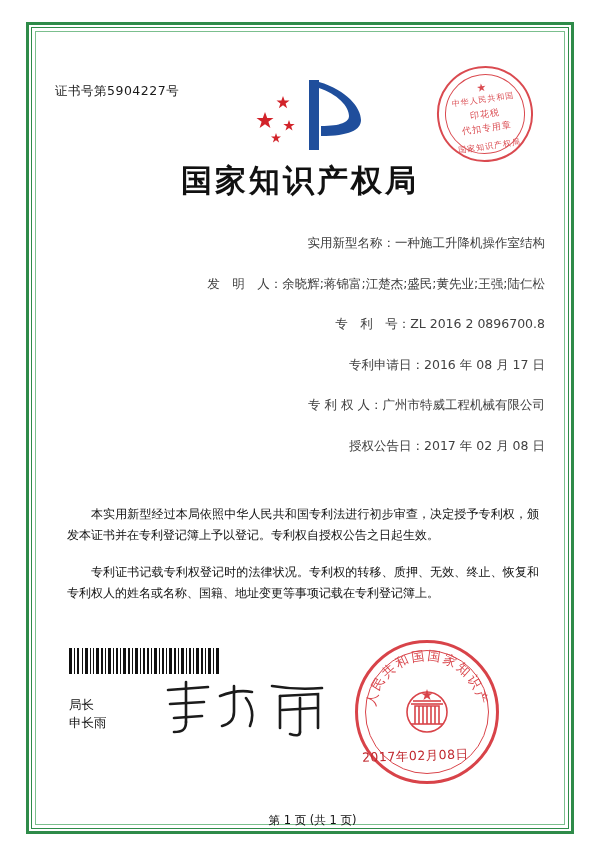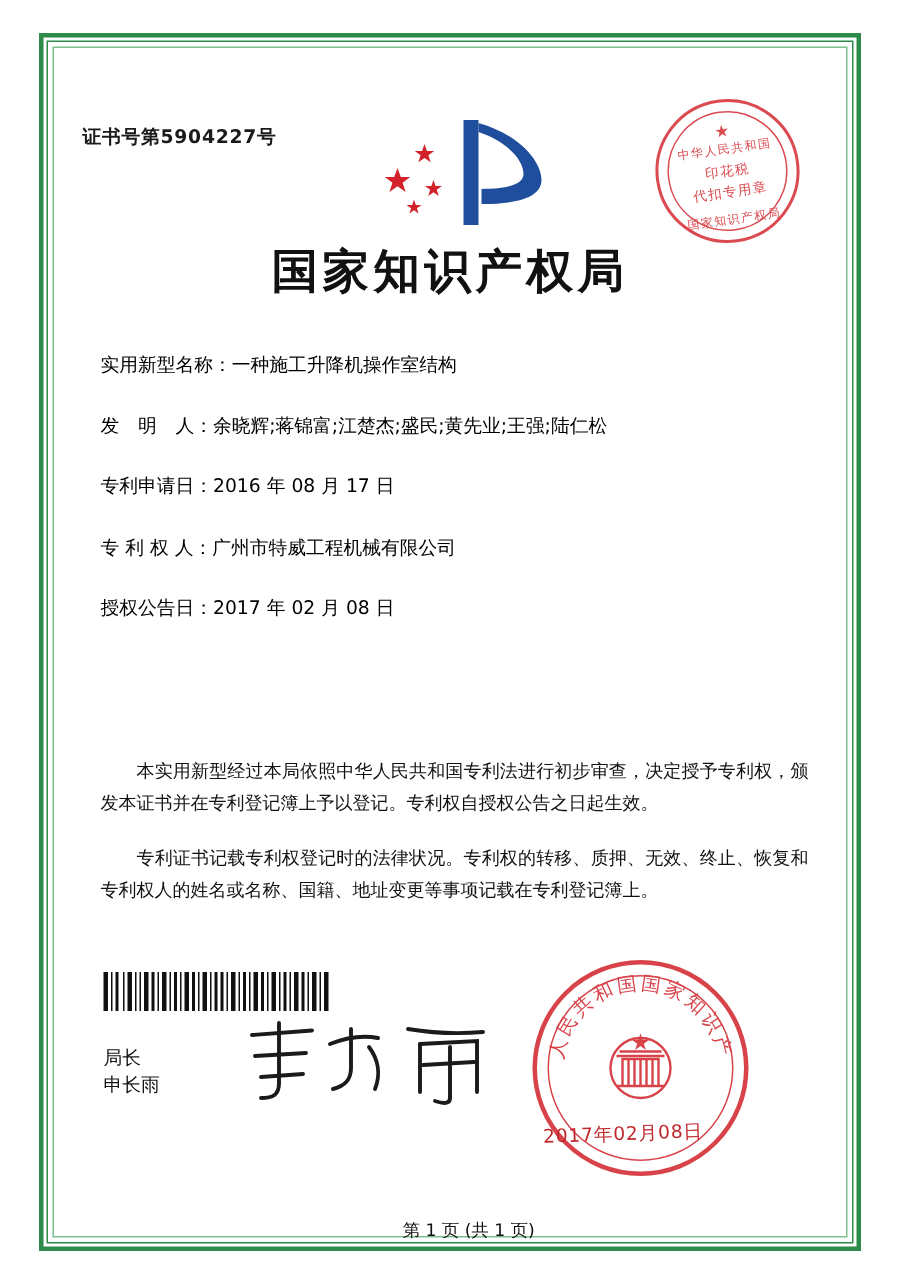--- a/index.html
+++ b/index.html
@@ -57,21 +57,20 @@
   }
 
   .cert-no {
     position: absolute;
     left: 0px;
     top: 35px;
     font-size: 12.5px;
     color: #1a1a1a;
     letter-spacing: 0.5px;
     font-family: "DejaVu Sans", "Liberation Sans", sans-serif;
-    font-weight: bold;
   }
 
   
   .logo {
     position: absolute;
     left: 194px;
     top: 28px;
     width: 130px;
     height: 80px;
   }
@@ -148,23 +147,24 @@
 
   .fields {
     position: absolute;
     left: 12px;
     right: 0;
     top: 186px;
   }
   .field {
     margin-bottom: 23px;
     font-size: 12.5px;
-    color: #000000;
+    color: #404040;
     line-height: 1.4;
     white-space: nowrap;
+    text-align: right;
   }
   .field .lbl {
     display: inline-block;
   }
   .field .val {
     display: inline;
   }
 
   .body-text {
     position: absolute;
@@ -303,20 +303,23 @@
     </div>
 
     <div class="title">国家知识产权局</div>
 
     <div class="fields">
       <div class="field">
         <span class="lbl">实用新型名称：</span><span class="val">一种施工升降机操作室结构</span>
       </div>
       <div class="field">
         <span class="lbl">发　明　人：</span><span class="val">余晓辉;蒋锦富;江楚杰;盛民;黄先业;王强;陆仁松</span>
+      </div>
+      <div class="field">
+        <span class="lbl">专　利　号：</span><span class="val">ZL 2016 2 0896700.8</span>
       </div>
       <div class="field">
         <span class="lbl">专利申请日：</span><span class="val">2016 年 08 月 17 日</span>
       </div>
       <div class="field">
         <span class="lbl">专 利 权 人：</span><span class="val">广州市特威工程机械有限公司</span>
       </div>
       <div class="field">
         <span class="lbl">授权公告日：</span><span class="val">2017 年 02 月 08 日</span>
       </div>

